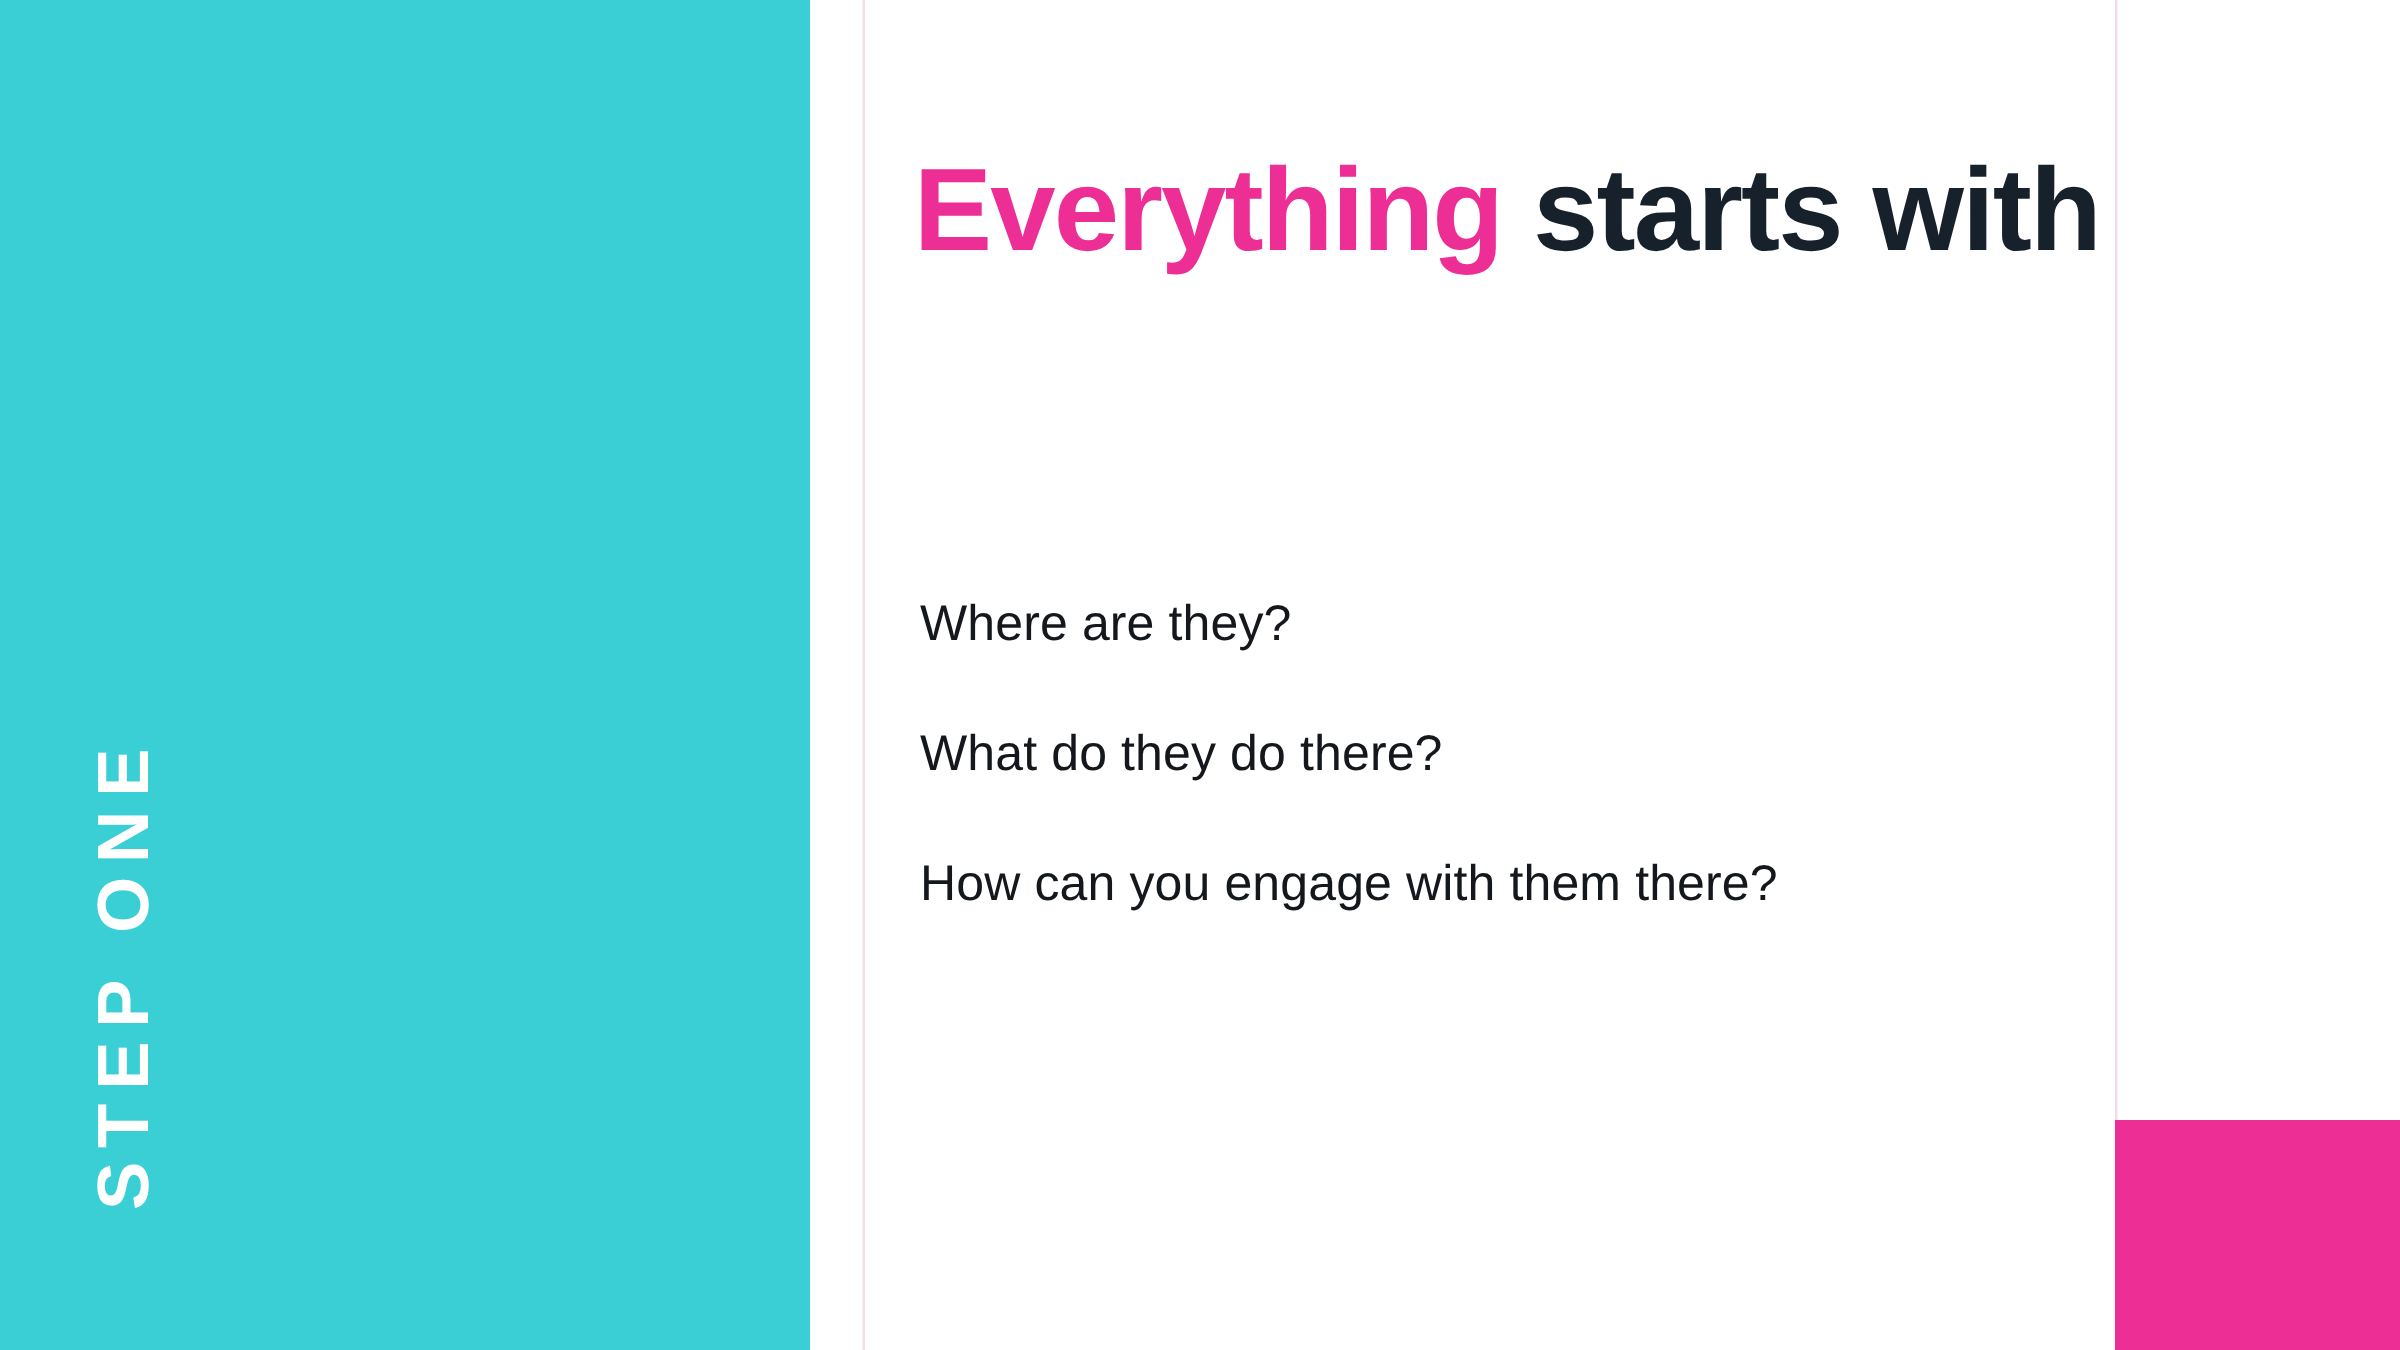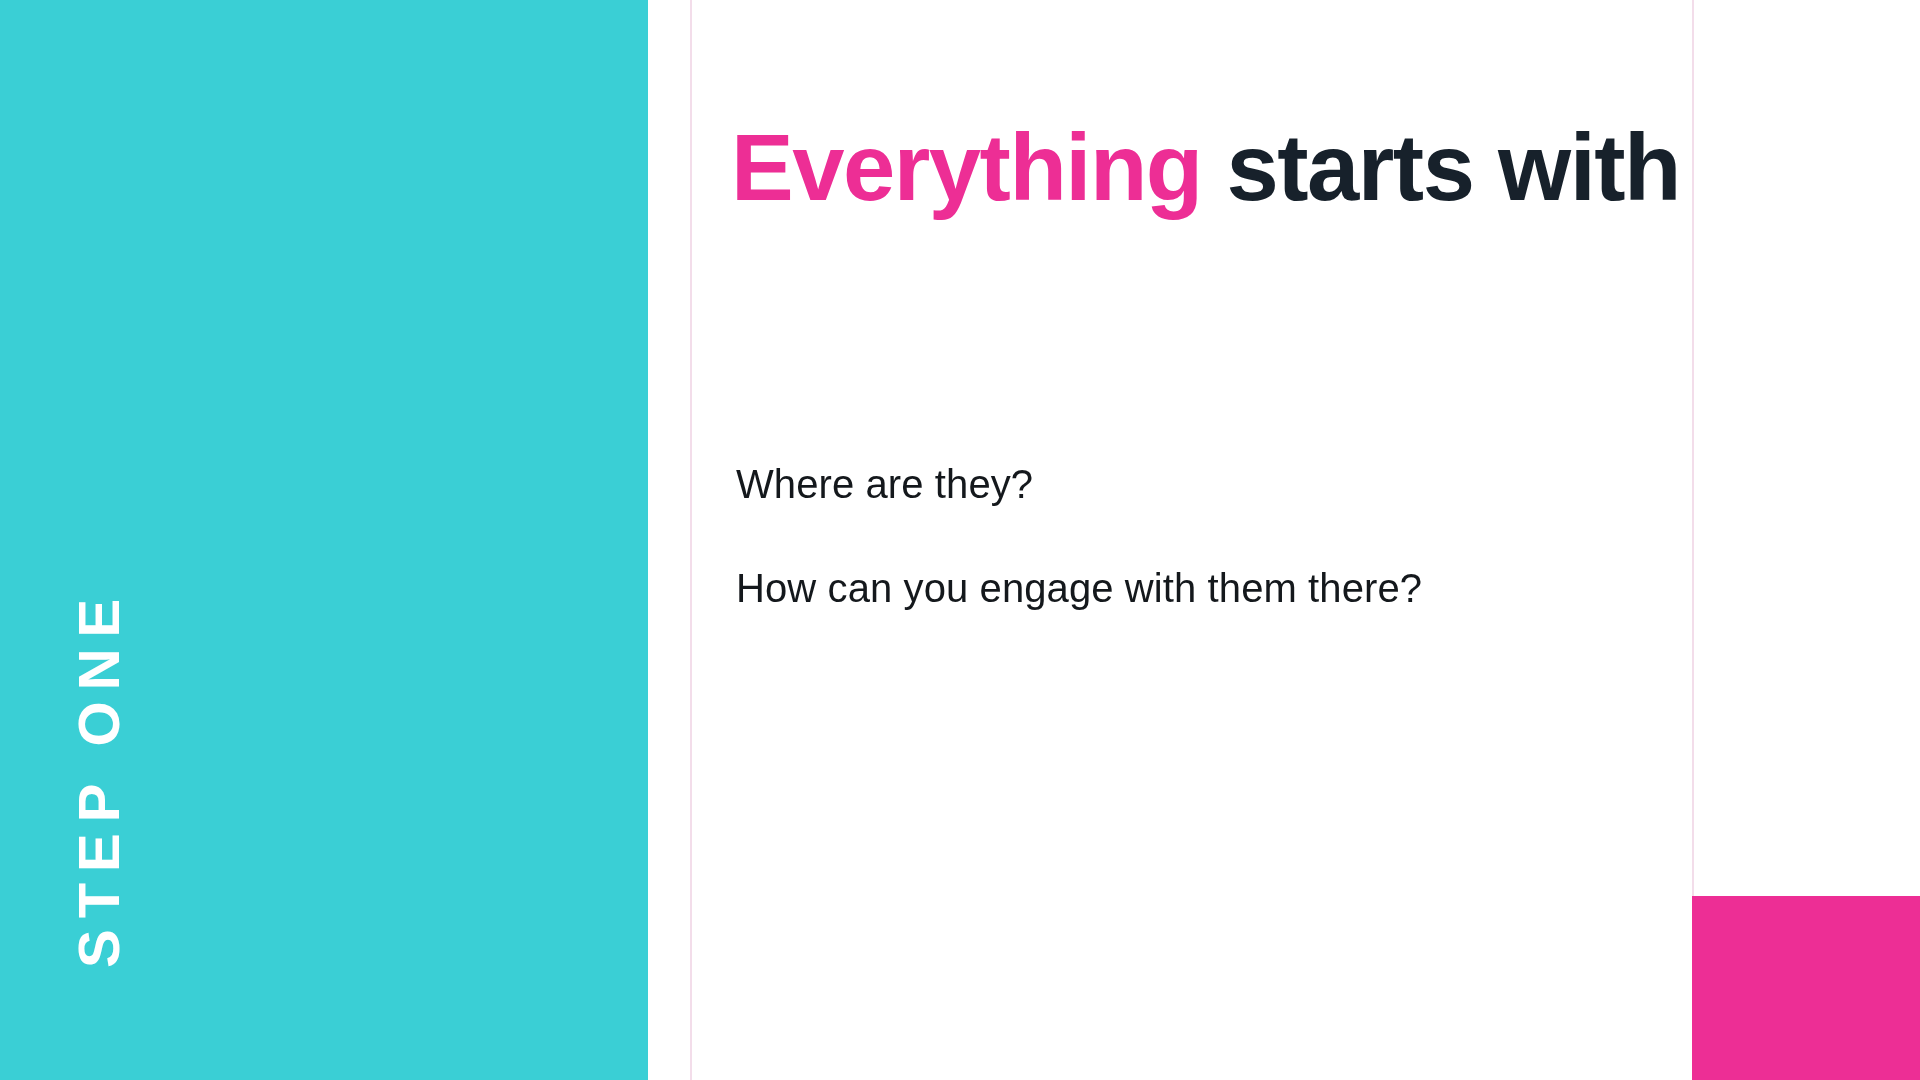--- a/index.html
+++ b/index.html
@@ -105,21 +105,21 @@
     white-space: nowrap;
   }
 
   .headline-line-1 {
     margin-left: -120px;
   }
 
   .bullets {
     position: absolute;
     left: 46px;
-    top: 460px;
+    top: 475px;
     width: 930px;
   }
 
   .bullet {
     font-size: 40px;
     font-weight: 400;
     color: #14181c;
     line-height: 1.2;
     letter-spacing: 0.1px;
     margin-bottom: 56px;
@@ -148,17 +148,18 @@
   <div class="pink-block"></div>
 
   <div class="content">
 
     <div class="headline">
       <span class="headline-line headline-line-1"><span class="accent">Everything</span><span> starts with</span></span>
     </div>
 
     <div class="bullets">
       <div class="bullet">Where are they?</div>
+      <div class="bullet">What do they do there?</div>
       <div class="bullet">How can you engage with them there?</div>
     </div>
 
   </div>
 </div>
 
 </body></html>

